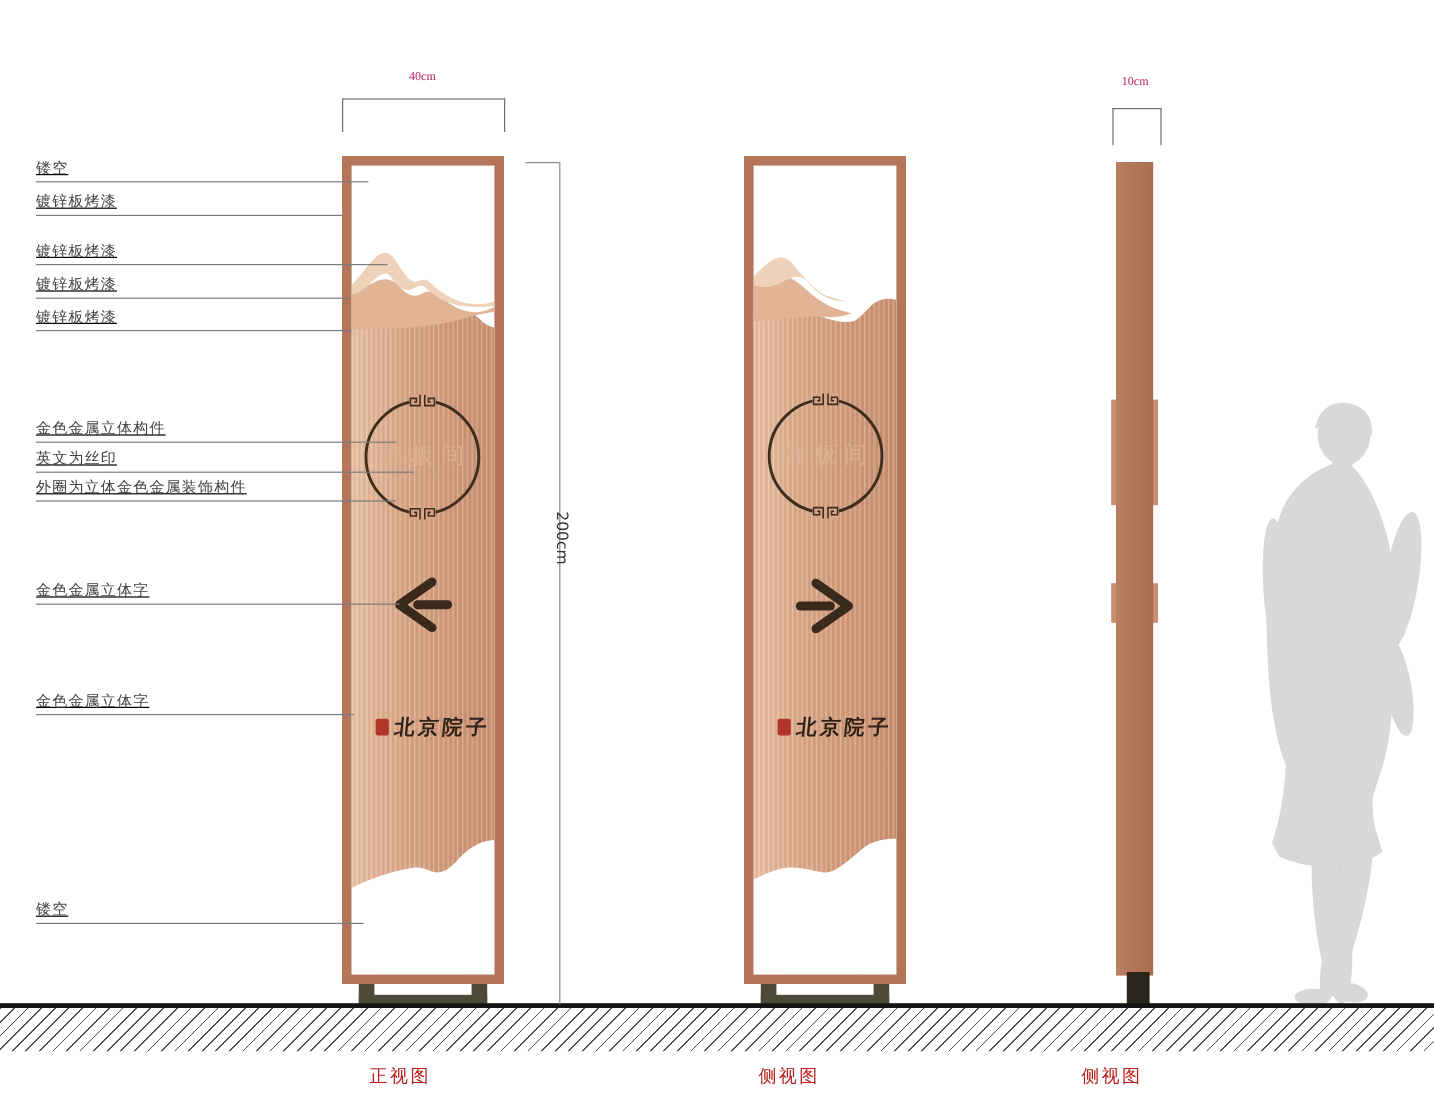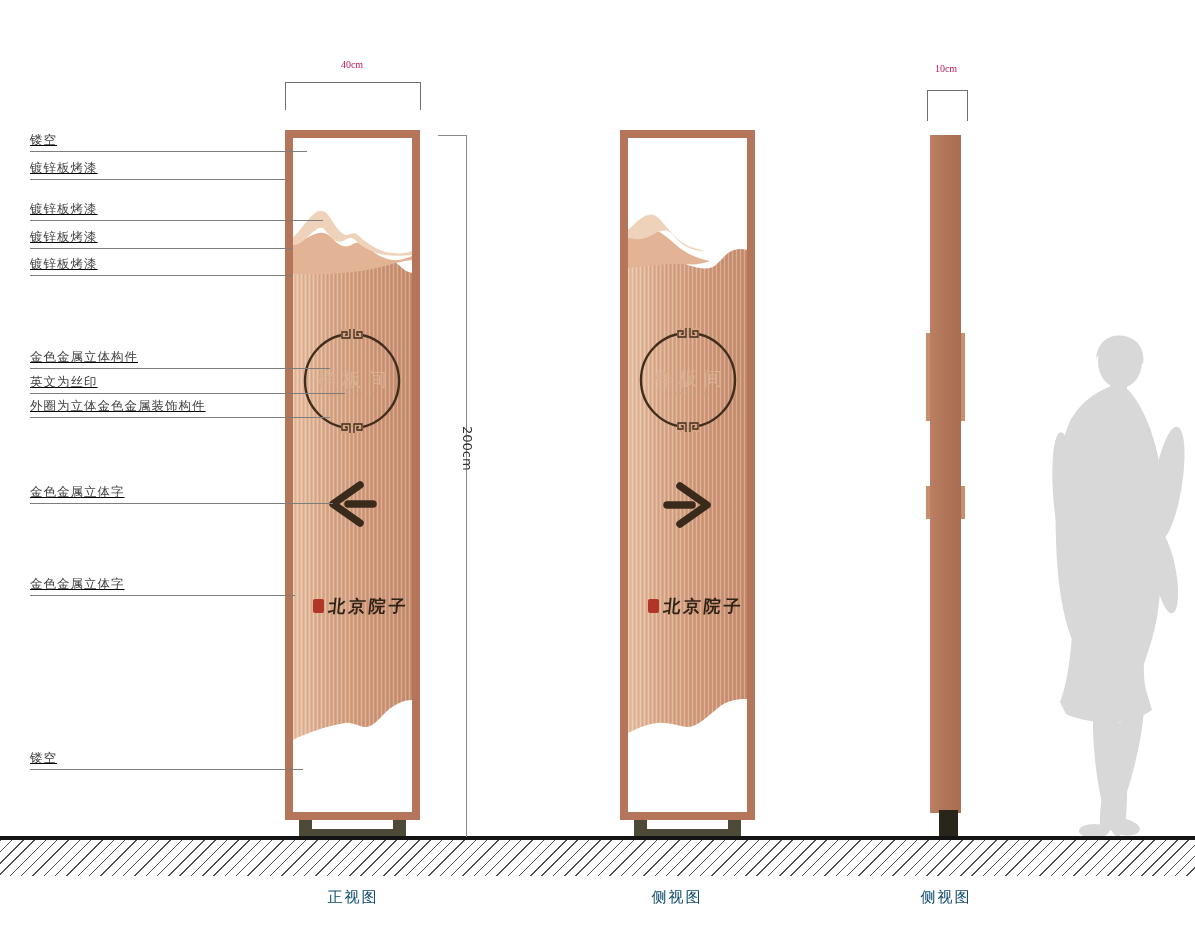--- a/index.html
+++ b/index.html
@@ -34,21 +34,21 @@
                background:linear-gradient(90deg,#bb8063,#b2765a 40%,#a96d51);z-index:2;}
   .profile-protrusion{position:absolute;left:926px;width:39px;background:#c6906f;z-index:1;}
   .profile-foot{position:absolute;left:939px;top:810px;width:19px;height:28px;background:#2a251b;z-index:3;}
 
   
   .ground-line{position:absolute;left:0;top:836px;width:1195px;height:4px;background:#141414;z-index:4;}
   .ground-hatch{position:absolute;left:0;top:840px;width:1195px;height:36px;z-index:0;
      background:repeating-linear-gradient(135deg,#4f4f4f 0px,#4f4f4f 1px,transparent 1px,transparent 8px);}
 
   
-  .view-title{position:absolute;top:888px;width:90px;text-align:center;font-size:15px;color:#0c4a6e;
+  .view-title{position:absolute;top:888px;width:90px;font-size:15px;color:#b91c1c;
               letter-spacing:2px;z-index:6;}
 
   .silhouette{position:absolute;left:1032px;top:334px;z-index:1;}
 </style>
 </head>
 <body>
 
 <div class="canvas">
 
   <div class="ground-hatch"></div>

